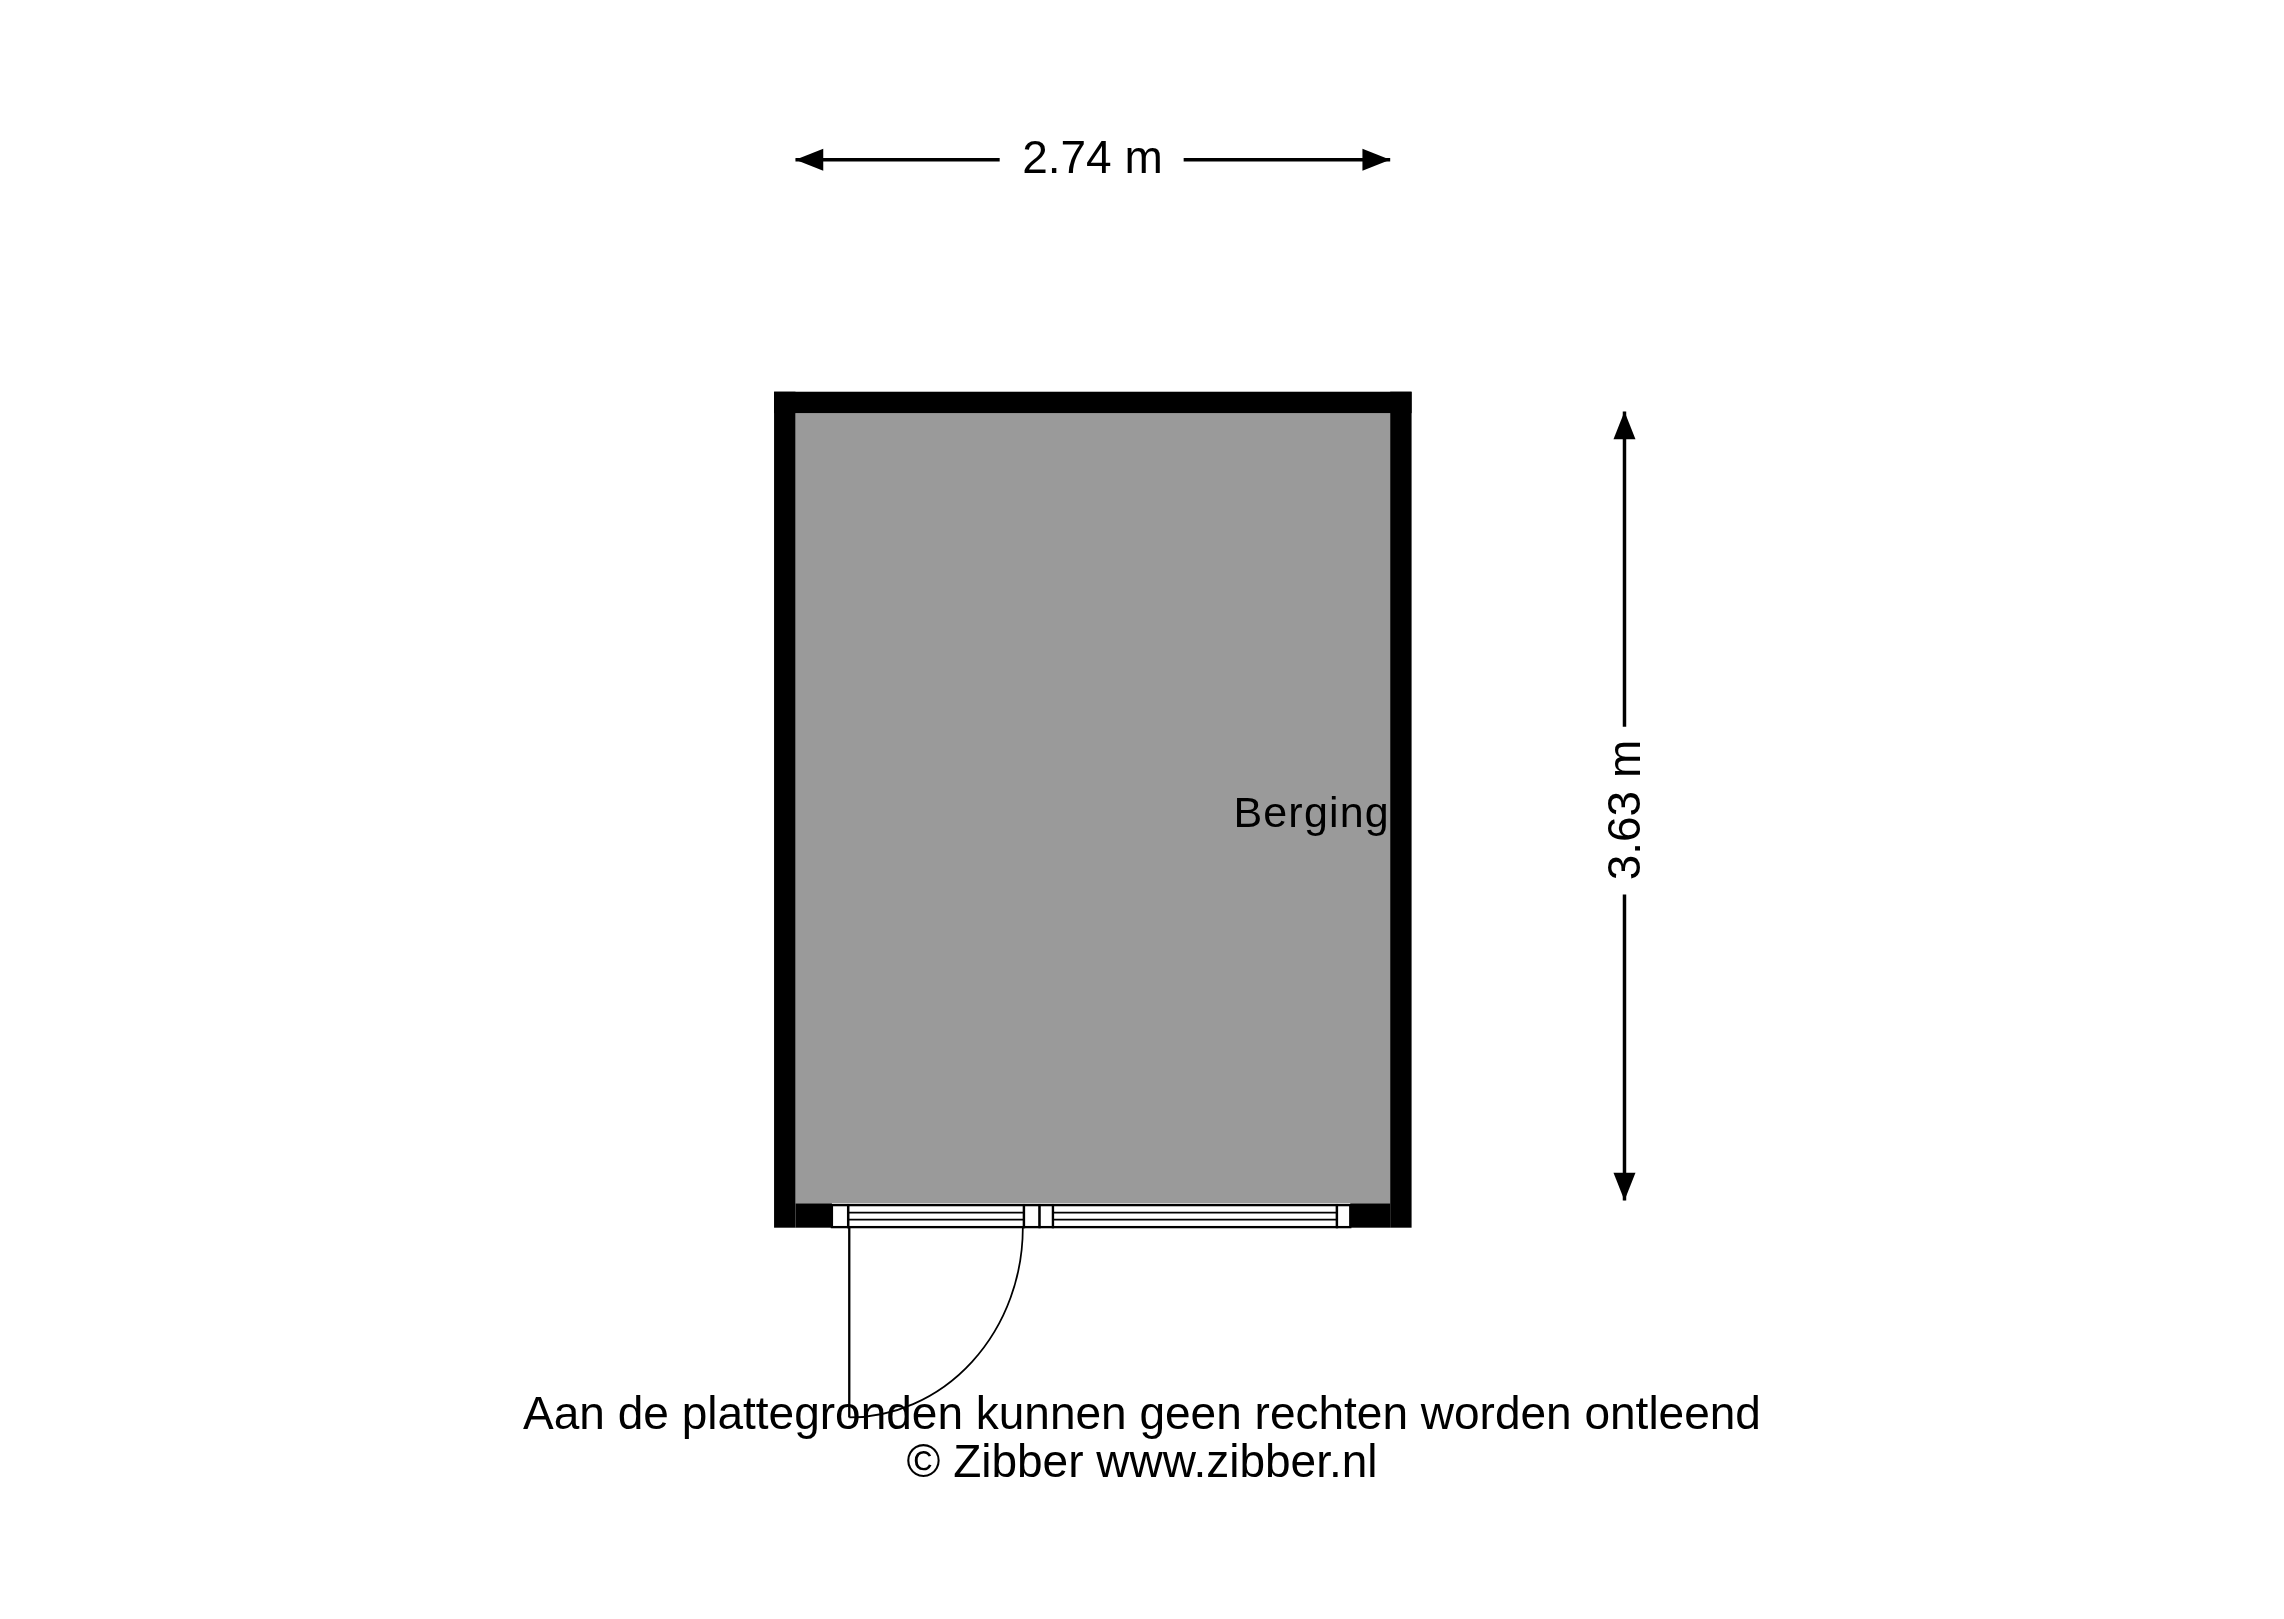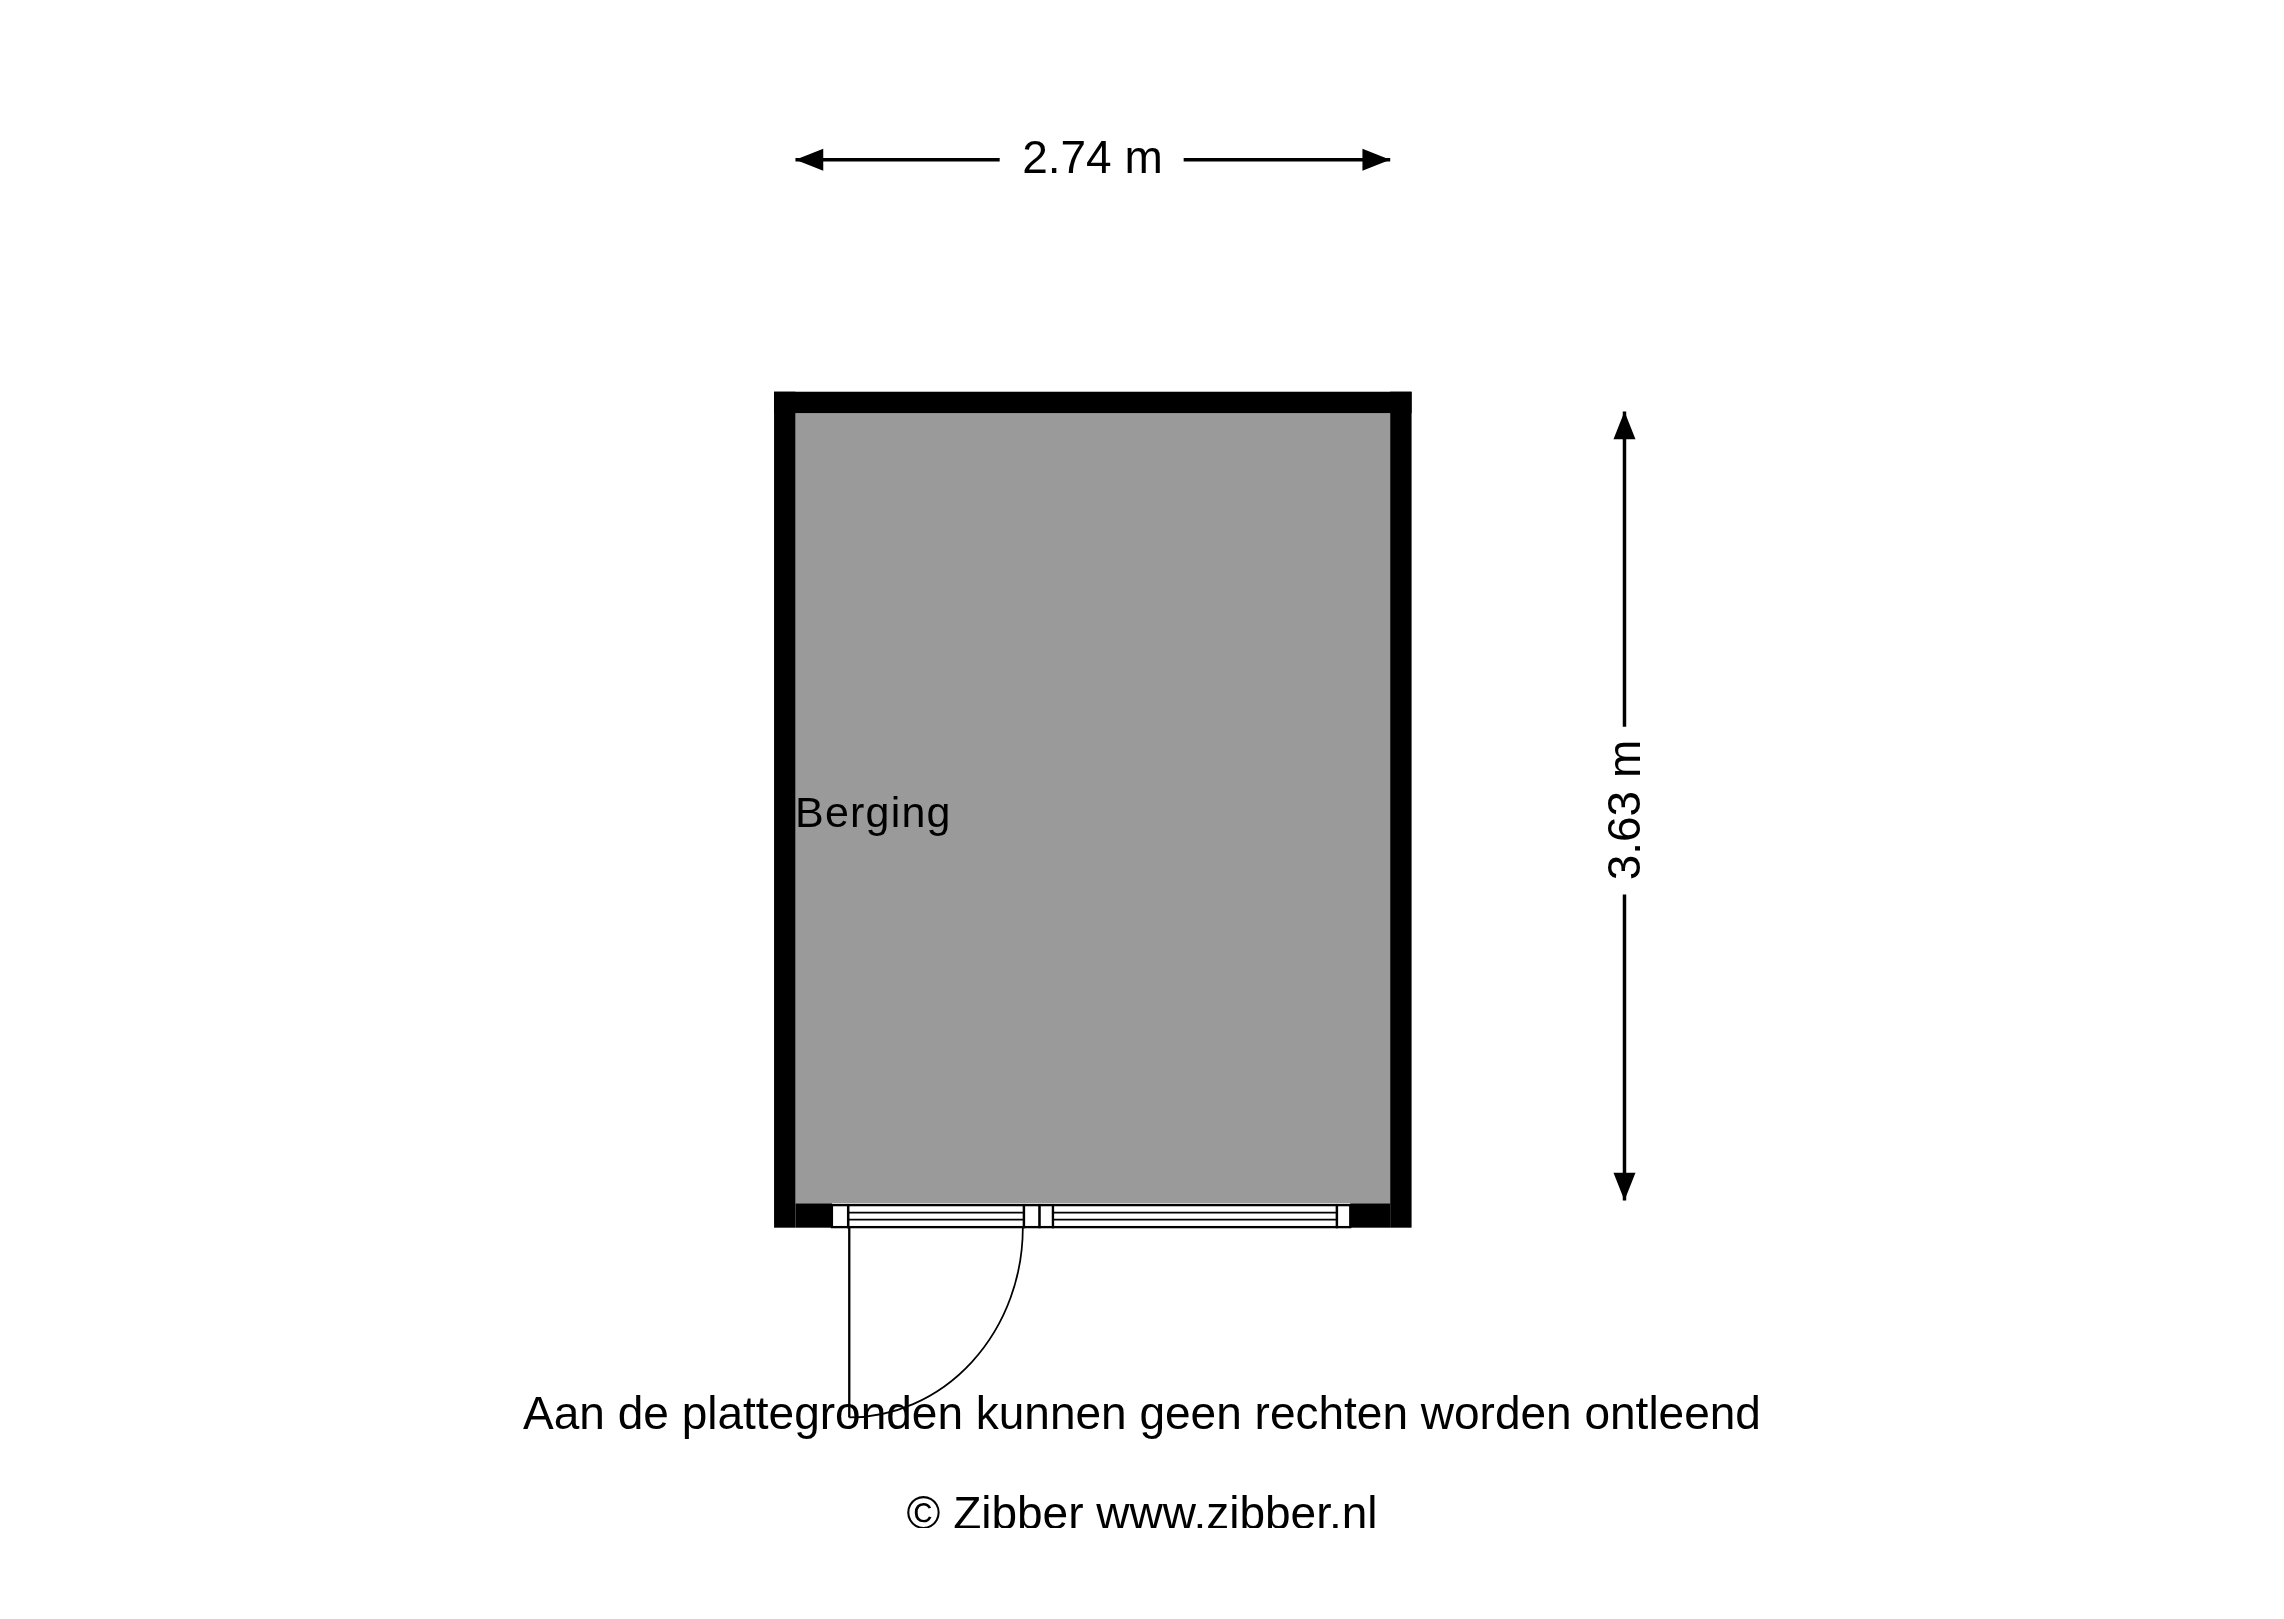--- a/index.html
+++ b/index.html
@@ -42,32 +42,32 @@
     height: 52px;
     transform: rotate(-90deg);
     transform-origin: 50% 50%;
   }
   #room-label {
     left: 795px;
     top: 789px;
     width: 595px;
     font-size: 43px;
     line-height: 47px;
-    text-align: left;
+    text-align: right;
     letter-spacing: 1.2px;
   }
   .footer-line {
     left: 0;
     width: 2284px;
     font-size: 46px;
     line-height: 51px;
     text-align: center;
   }
   #disclaimer-line { top: 1388px; }
-  #copyright-line  { top: 1488px; }
+  #copyright-line  { top: 1436px; }
 </style>
 </head>
 <body>
 
 <div id="canvas">
 
   <svg id="plan-svg" width="2284" height="1620" viewBox="0 0 3948 2800" xmlns="http://www.w3.org/2000/svg">
 
     <rect x="1375" y="714" width="1028" height="1366" fill="#9A9A9A"></rect>
 

